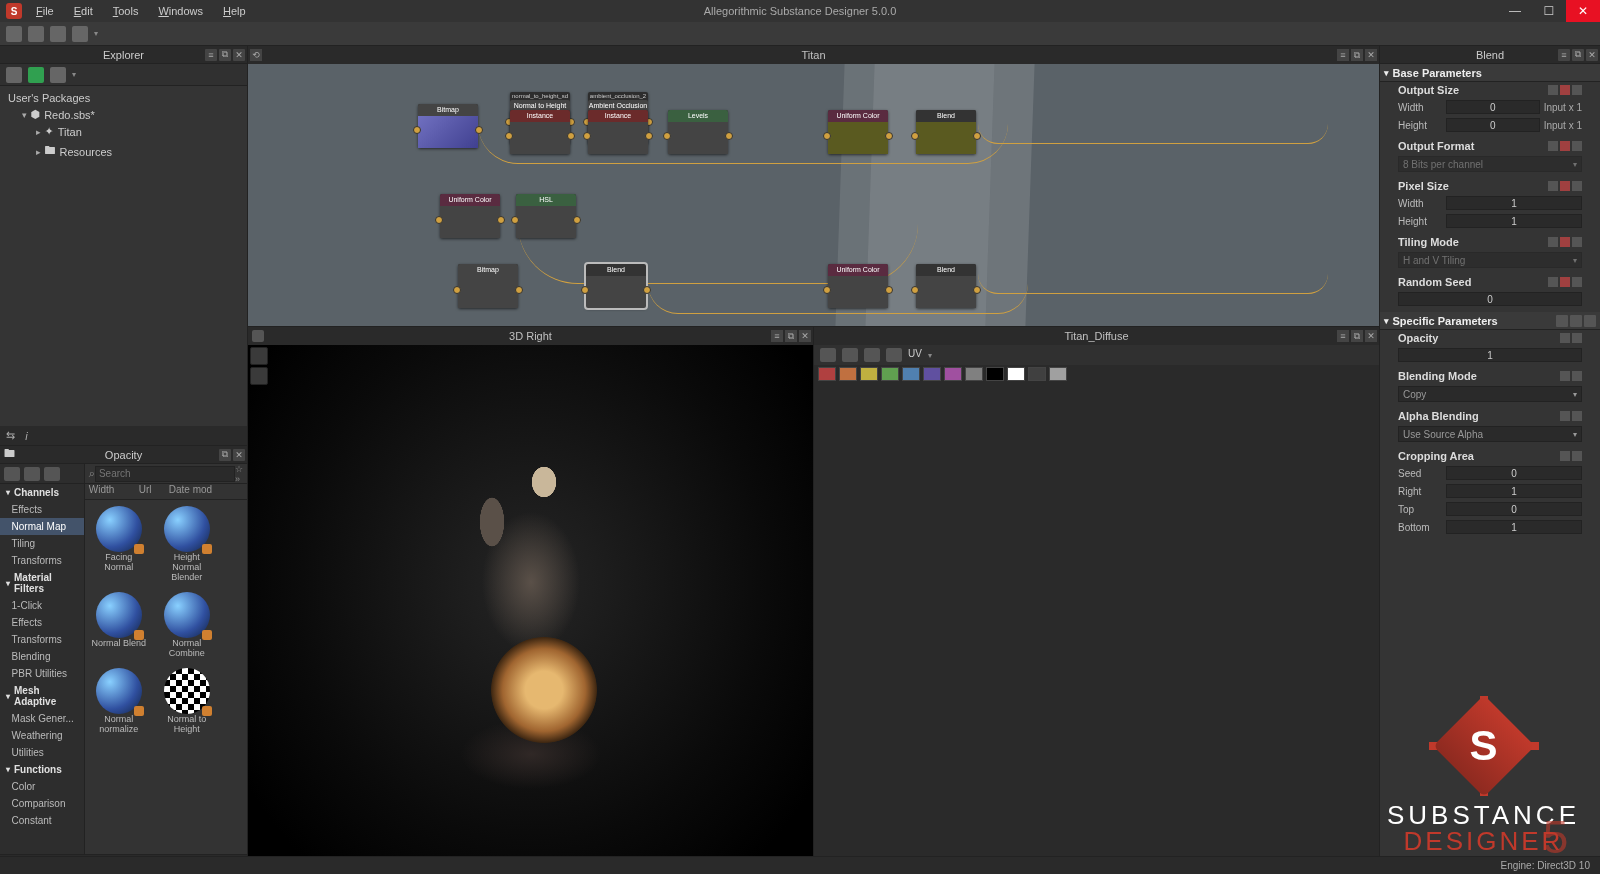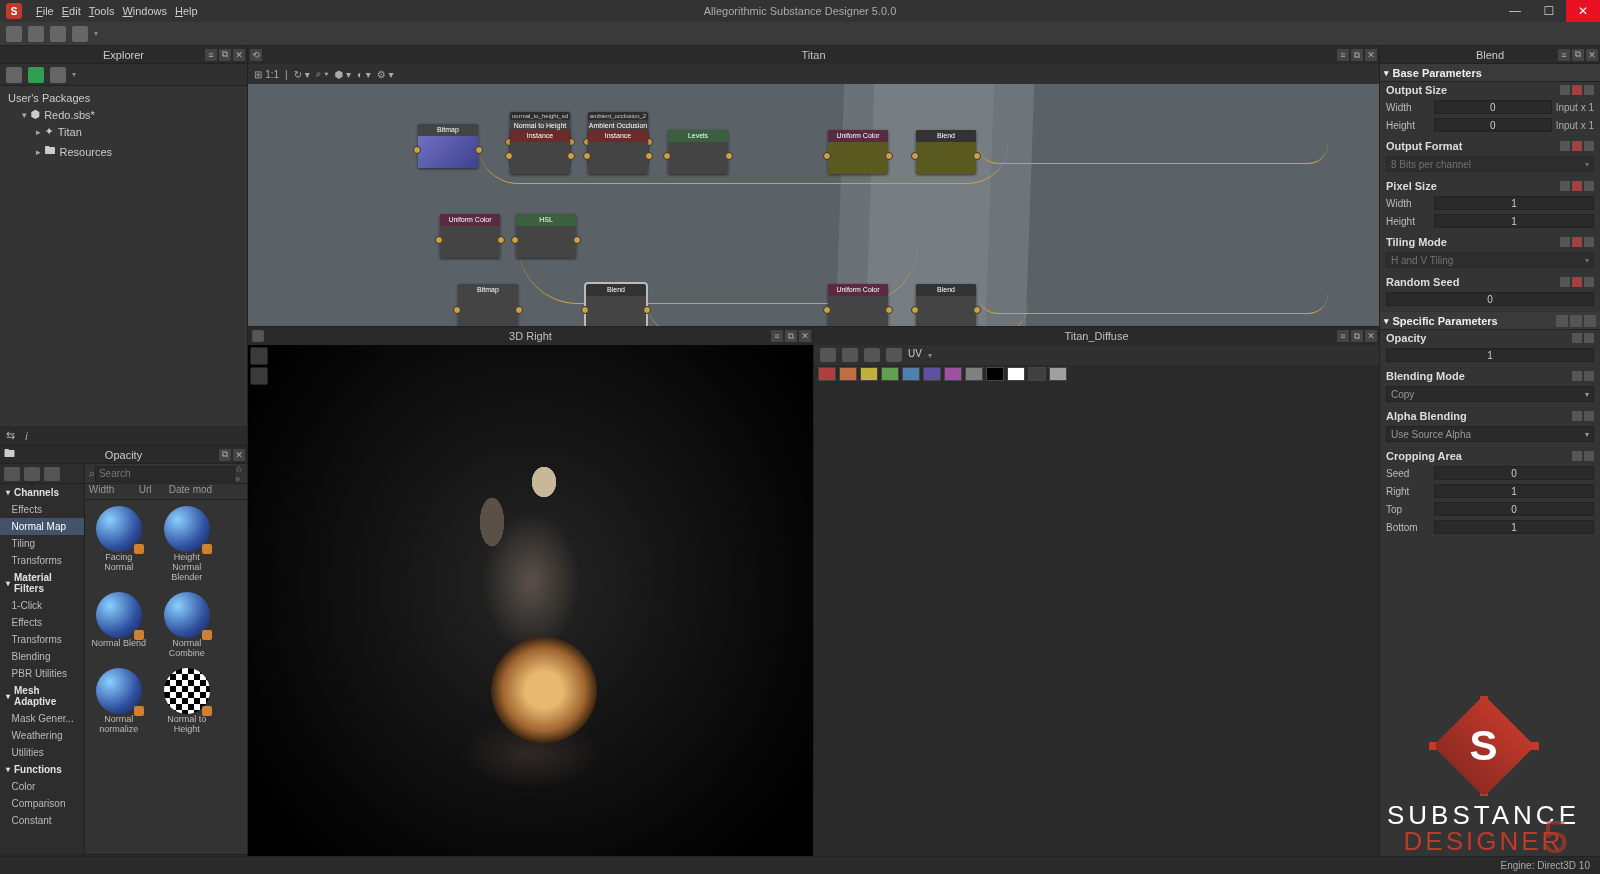--- a/index.html
+++ b/index.html
@@ -1,20 +1,20 @@
 <!DOCTYPE html>
 <html><head>
 <meta charset="utf-8">
 <style>
 * { margin: 0; padding: 0; box-sizing: border-box; font-family: "Segoe UI", Arial, sans-serif; }
 body { background: #2e2e2e; color: #c0c0c0; font-size: 11px; overflow: hidden; width: 1600px; height: 874px; }
 
 .titlebar { height: 22px; background: #333; display: flex; align-items: center; position: relative; }
 .titlebar-logo { width: 16px; height: 16px; margin: 0 6px; background: #c0392b; border-radius: 3px; display: flex; align-items: center; justify-content: center; font-weight: bold; font-size: 10px; color: #fff; }
-.titlebar-menus { display: flex; gap: 8px; padding-left: 8px; }
+.titlebar-menus { display: flex; gap: 20px; padding-left: 8px; }
 .titlebar-menus span { color: #ccc; }
 .titlebar-menus span u { text-decoration: underline; }
 .titlebar-title { position: absolute; left: 50%; transform: translateX(-50%); color: #aaa; font-size: 11px; }
 .titlebar-ctrl { position: absolute; right: 0; top: 0; display: flex; }
 .titlebar-ctrl div { width: 34px; height: 22px; display: flex; align-items: center; justify-content: center; font-size: 12px; color: #ccc; }
 .titlebar-ctrl .close { background: #e81123; color: #fff; }
 
 .main-toolbar { height: 24px; background: #3a3a3a; border-bottom: 1px solid #222; display: flex; align-items: center; padding: 0 6px; gap: 6px; }
 .tbicon { width: 16px; height: 16px; background: #666; border-radius: 2px; }
 
@@ -97,21 +97,21 @@
 .uv { position:absolute; background: radial-gradient(ellipse at 40% 30%, #aa98a0, #5a4a55 70%); border-radius: 40% 60% 50% 50%; box-shadow: inset -4px -4px 10px rgba(0,0,0,0.4);}
 .uv-info { position:absolute; left:6px; bottom:4px; font-size:9px; color:#aaa; text-shadow:0 0 2px #000;}
 .view2d-bottom { height:18px; background:#2a2a2a; display:flex; gap:3px; padding:2px 4px;}
 .view2d-bottom div { width:18px; height:14px; border:1px solid #444;}
 
 .right-col { width: 220px; background: #343434; display: flex; flex-direction: column; }
 .param-section-hdr { height: 18px; background: #3a3a3a; display: flex; align-items: center; padding: 0 4px; font-size: 11px; font-weight: bold; color: #eee; border-bottom: 1px solid #222; gap:4px;}
 .param-section-hdr .arrow { font-size:9px; }
 .param-section-hdr .acts { margin-left:auto; display:flex; gap:2px; }
 .param-section-hdr .acts span { width:12px; height:12px; background:#555; border-radius:1px;}
-.param-row { display: flex; align-items: center; padding: 2px 6px; gap: 4px; font-size: 10px; }
+.param-row { display: flex; align-items: center; padding: 2px 18px; gap: 4px; font-size: 10px; }
 .param-row .lbl { width: 44px; color: #bbb; }
 .param-row .lbl-full { flex: 1; color: #ddd; font-weight: bold; font-size: 11px; }
 .param-row .inherit { display:flex; gap:2px; margin-left:auto;}
 .param-row .inherit span { width:10px; height:10px; background:#555;}
 .param-row .inherit span.red { background:#a04040;}
 .param-row .suffix { color:#aaa; margin-left:auto; font-size:10px; }
 .param-slider { flex: 1; height: 14px; background: #2a2a2a; border: 1px solid #222; display:flex; align-items:center; justify-content:center; color:#ccc; font-size:10px;}
 .param-select { flex:1; height:16px; background:#2a2a2a; border:1px solid #222; color:#999; font-size:10px; padding:0 4px; display:flex; align-items:center; justify-content:space-between;}
 .param-select::after { content:"▾"; font-size:8px;}
 
@@ -272,29 +272,20 @@
         <div class="graph-left-icons">
             <span>⟲</span>
           </div>
         <span>Titan</span>
         <div class="mini-icons">
             <span>≡</span>
             <span>⧉</span>
             <span>✕</span>
           </div>
       </div>
-      <div class="graph-toolbar">
-        <span>⊞ 1:1</span>
-          <span>|</span>
-          <span>↻ ▾</span>
-          <span>⌕ ▾</span>
-          <span>⬢ ▾</span>
-          <span>◐ ▾</span>
-          <span>⚙ ▾</span>
-      </div>
       <div class="graph-canvas" id="graph-canvas">
         <div class="wire" style="left:230px; top:60px; width:530px; height:40px;"></div>
         <div class="wire" style="left:270px; top:150px; width:400px; height:70px; border-color:#d0a040;"></div>
         <div class="wire" style="left:400px; top:220px; width:380px; height:30px;"></div>
         <div class="wire" style="left:730px; top:60px; width:350px; height:20px;"></div>
         <div class="wire" style="left:730px; top:210px; width:350px; height:20px;"></div>
       <div class="node pbm" style="left: 170px; top: 40px;">
             <div class="nh grey">Bitmap</div>
             <div class="nb"></div>
             <div class="port pl"></div>

